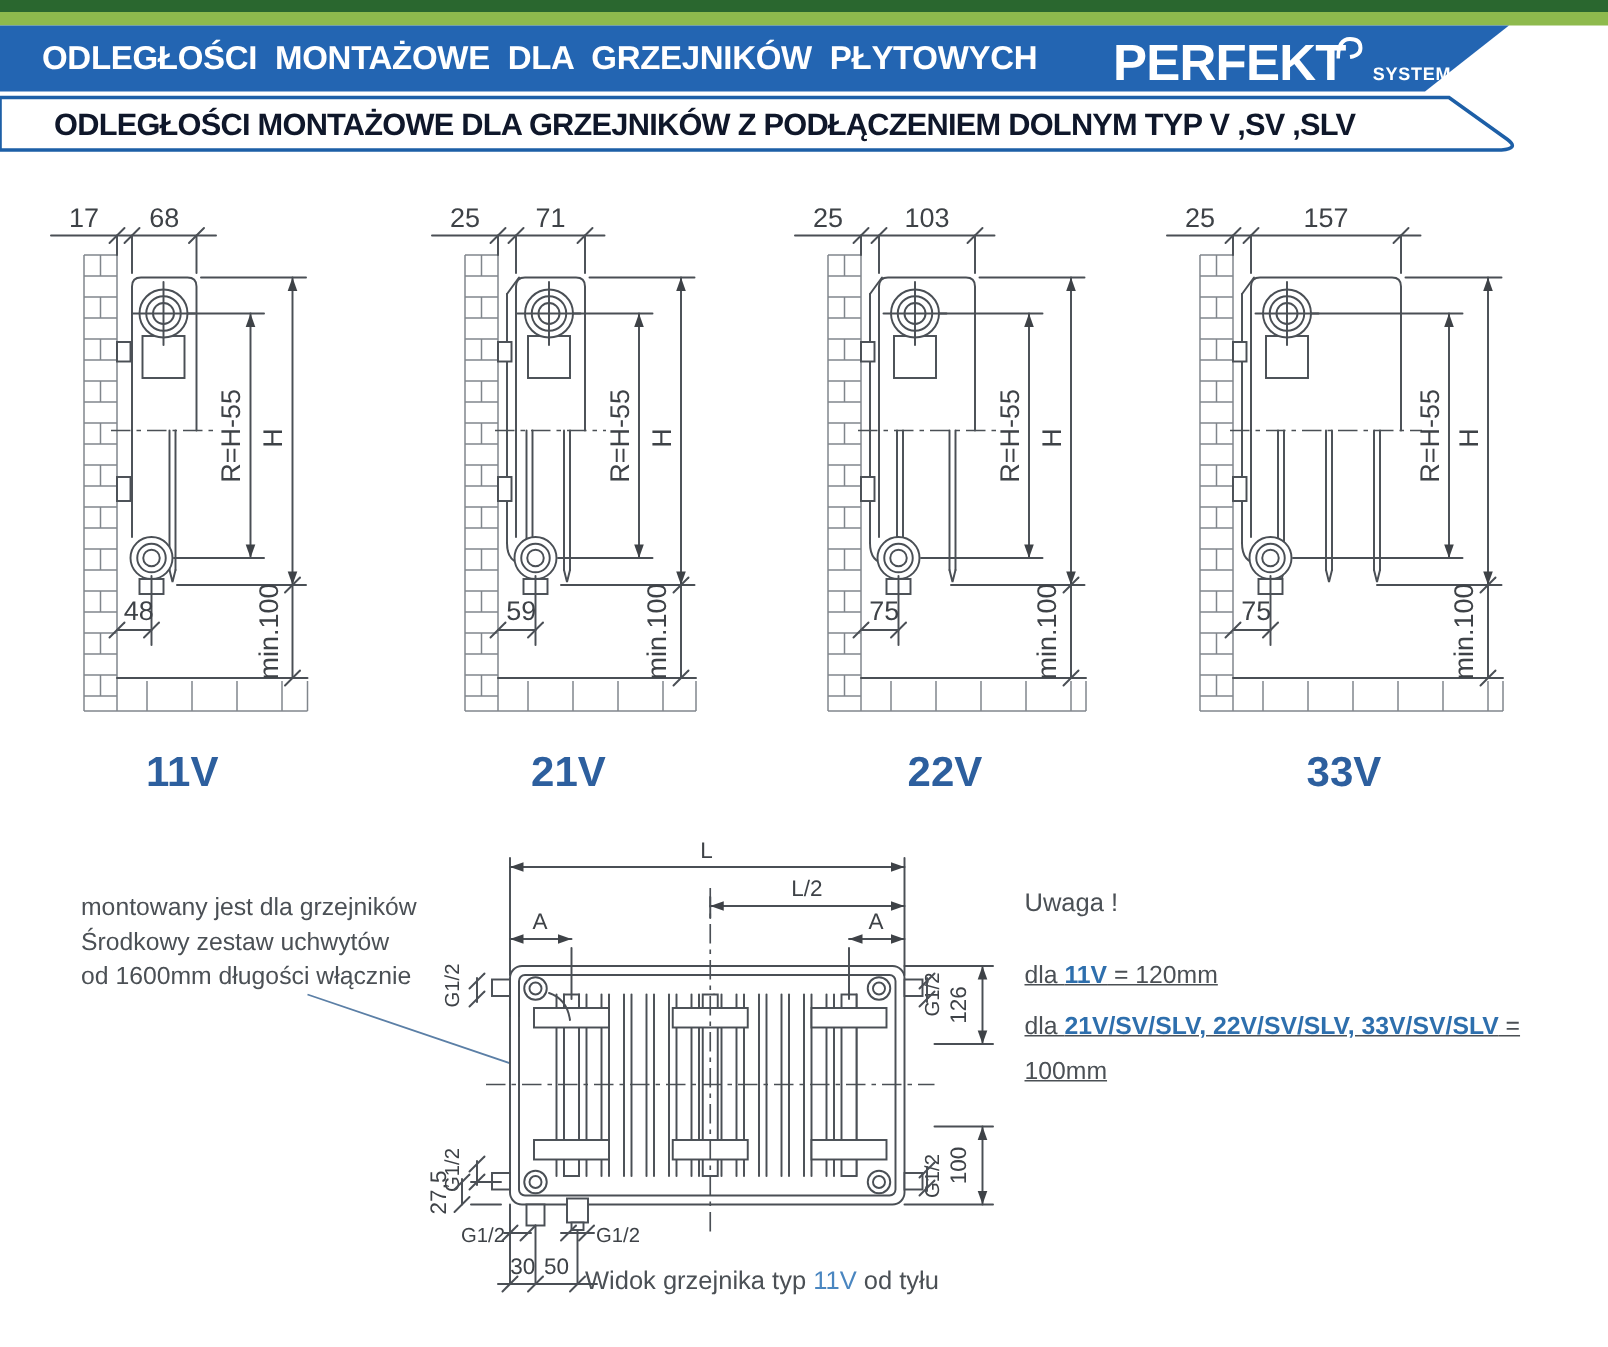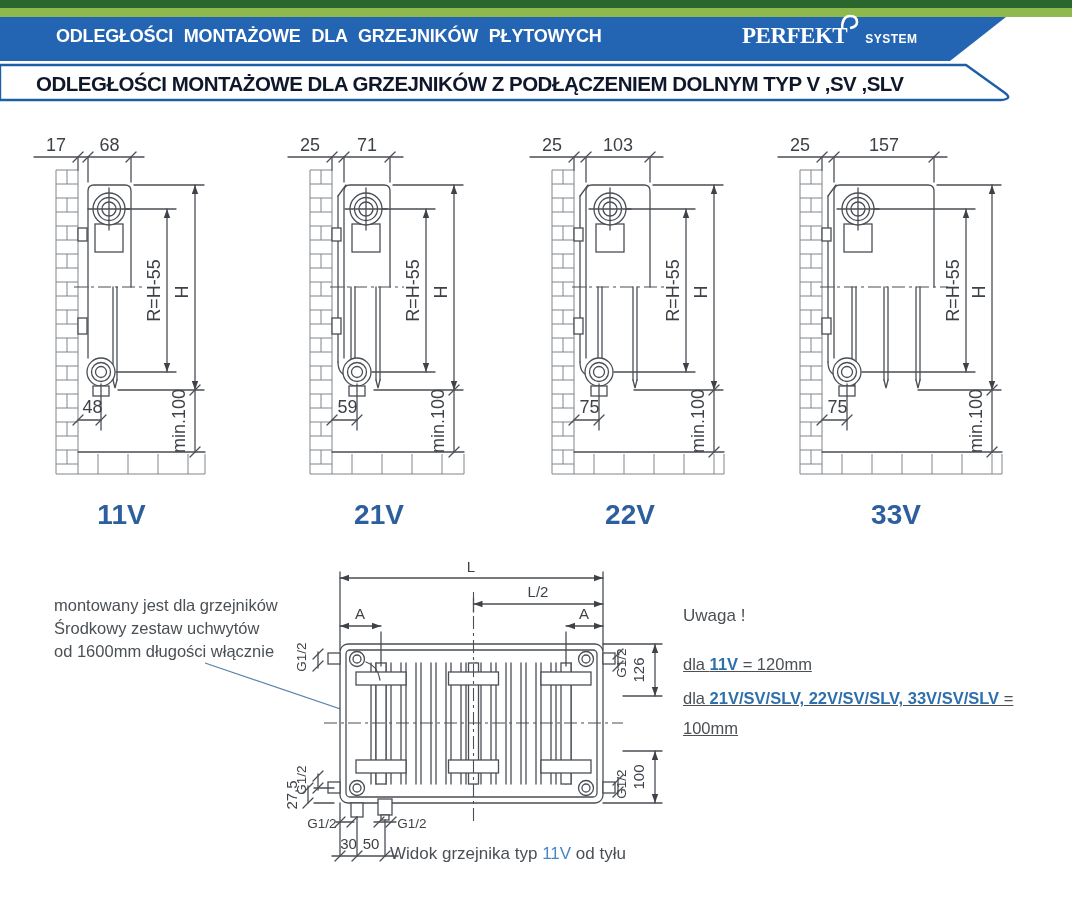--- a/index.html
+++ b/index.html
@@ -3,33 +3,33 @@
 <meta charset="utf-8">
 <style>
   html,body{margin:0;padding:0;}
   body{width:1072px;height:898px;position:relative;background:#fff;
        font-family:"Liberation Sans",sans-serif;overflow:hidden;}
   .abs{position:absolute;}
   
   #bar-dark{left:0;top:0;width:1072px;height:8px;}
   #bar-light{left:0;top:8px;width:1072px;height:9px;}
   #banner-shapes{left:0;top:0;width:1072px;height:112px;}
-  #main-title{left:56px;top:26px;font-size:18px;font-weight:bold;color:#ffffff;
+  #main-title{left:28px;top:26px;font-size:22px;font-weight:bold;color:#ffffff;
               word-spacing:6px;letter-spacing:-0.2px;white-space:nowrap;}
   #logo{left:742px;top:23px;color:#fff;white-space:nowrap;}
-  #logo .logo-main{font-size:23px;font-weight:bold;letter-spacing:-0.5px;font-family:Liberation Serif, serif;}
+  #logo .logo-main{font-size:34px;font-weight:bold;letter-spacing:-0.5px;}
   #logo .logo-sub{font-size:12px;font-weight:bold;letter-spacing:0.5px;}
   #logo-swoosh{position:relative;top:-10px;left:-6px;}
   #sub-title{left:36px;top:72px;font-size:20.5px;font-weight:bold;letter-spacing:-0.5px;
              white-space:nowrap;}
   
   .note{font-size:16.5px;color:#4b5055;line-height:23px;}
   #note-left{left:54px;top:594px;width:270px;}
   #note-right{left:683px;top:590px;width:382px;}
-  #warn-title{margin:14px 0 22px 0;font-weight:normal;font-size:17px;}
+  #warn-title{margin:0 0 22px 0;font-weight:normal;font-size:17px;}
   #warn-para{margin:0 0 8px 0;}
   #warn-line1,#warn-line2{margin:4px 0 0 0;line-height:30px;text-decoration:underline;}
   .blue{color:#2e6fad;}
   .bold{font-weight:bold;}
   
   .dl{stroke:#4a4f55;stroke-width:1.3;fill:none;stroke-linecap:round;}
   .dt{stroke:#80868c;stroke-width:1;fill:none;}
   .dd{stroke:#4a4f55;stroke-width:1.1;fill:none;stroke-dasharray:13 4 3 4;}
   .wf{fill:#ffffff;stroke:#4a4f55;stroke-width:1.3;}
   .af{fill:#3e4247;stroke:none;}

